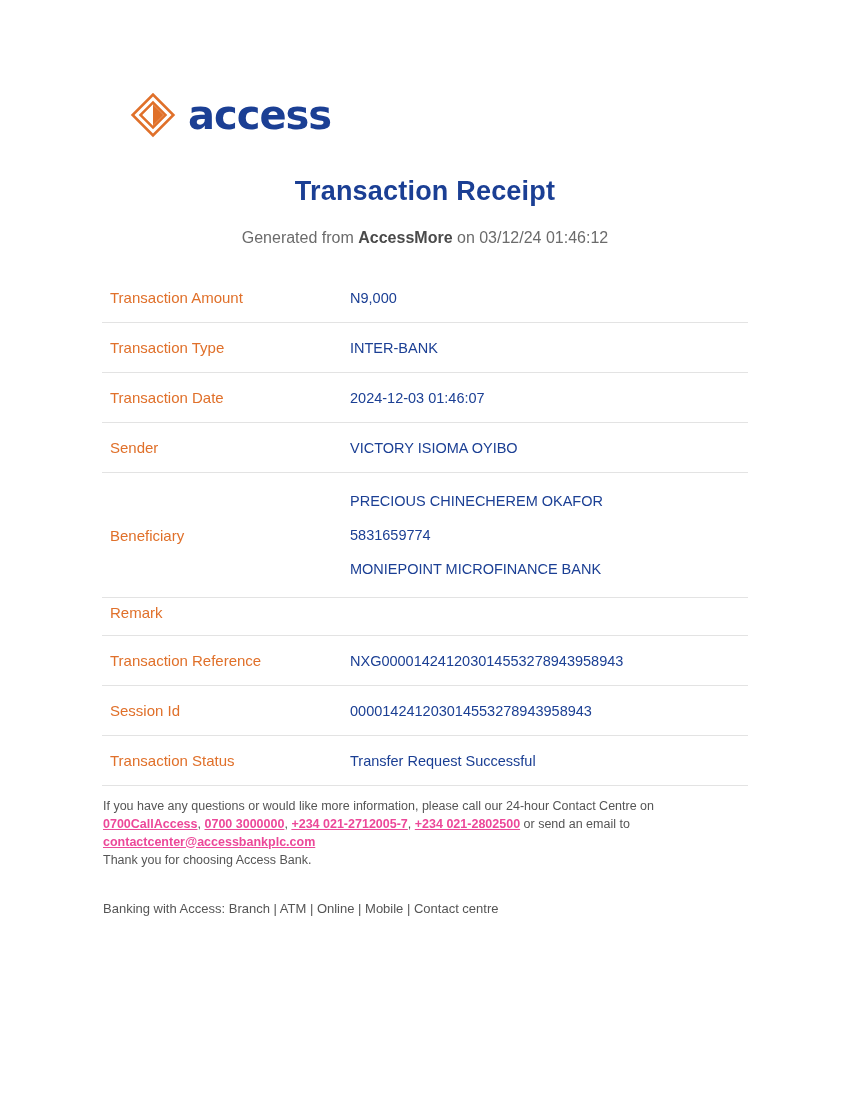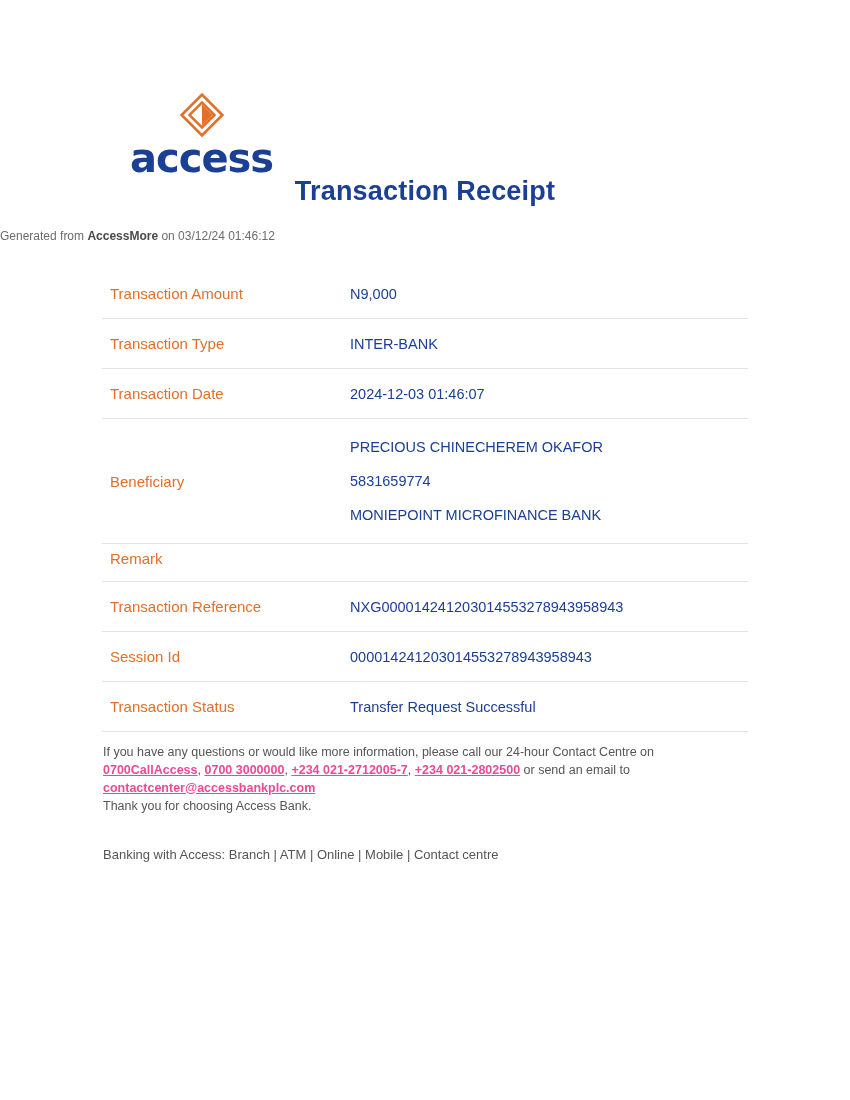--- a/index.html
+++ b/index.html
@@ -25,21 +25,21 @@
   .header {
     position: relative;
     height: 160px;
   }
   .logo-wrap {
     position: absolute;
     left: 130px;
     top: 92px;
     display: flex;
     align-items: center;
-    flex-direction: column;
+    gap: 12px;
   }
   .logo-mark {
     width: 46px;
     height: 46px;
     flex: 0 0 auto;
   }
   .logo-text {
     font-family: "DejaVu Sans", sans-serif;
     font-size: 40px;
     font-weight: 700;
@@ -75,21 +75,22 @@
   
   .title {
     text-align: center;
     font-size: 27px;
     font-weight: 700;
     color: #1b3f94;
     margin: 16px 0 16px 0;
     letter-spacing: 0.2px;
   }
   .subtitle {
-    font-size: 12px;
+    text-align: center;
+    font-size: 16px;
     color: #6b6b6b;
     margin-top: 22px;
   }
   .subtitle b {
     color: #4a4a4a;
     font-weight: 700;
   }
 
   
   .receipt-table {
@@ -192,20 +193,24 @@
         <td class="value">N9,000</td>
       </tr>
       <tr>
         <td class="label">Transaction Type</td>
         <td class="value">INTER-BANK</td>
       </tr>
       <tr>
         <td class="label">Transaction Date</td>
         <td class="value">2024-12-03 01:46:07</td>
       </tr>
+      <tr>
+        <td class="label">Sender</td>
+        <td class="value">VICTORY ISIOMA OYIBO</td>
+      </tr>
       <tr class="multi">
         <td class="label">Beneficiary</td>
         <td class="value">
           <div class="vline">PRECIOUS CHINECHEREM OKAFOR</div>
           <div class="vline">5831659774</div>
           <div class="vline">MONIEPOINT MICROFINANCE BANK</div>
         </td>
       </tr>
       <tr class="remark-row">
         <td class="label">Remark</td>

